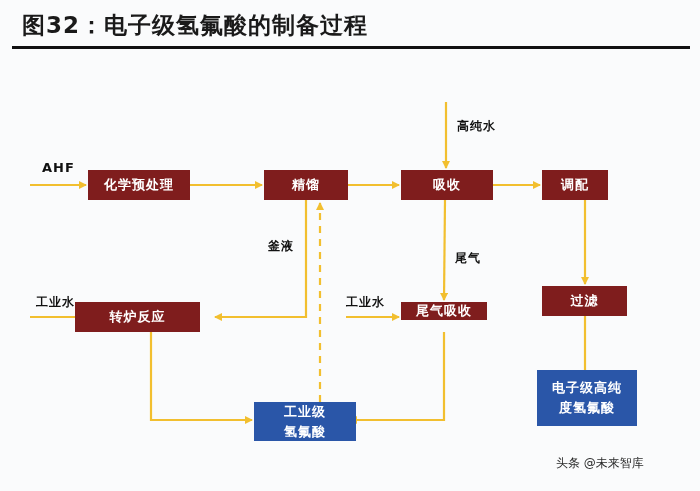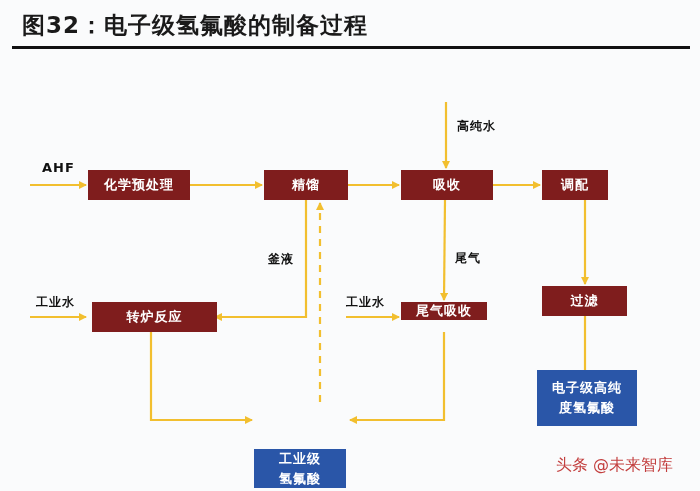--- a/index.html
+++ b/index.html
@@ -22,21 +22,21 @@
     color: #ffffff; font-size: 13px; font-weight: bold; text-align: center; line-height: 20px;
     box-sizing: border-box; letter-spacing: 1px;
   }
   .box.light { background: #7f1d1d; }
   .box.dark { background: #2a56a8; padding: 2px 6px; }
   .lbl {
     position: absolute; font-size: 12px; color: #111; font-weight: bold; letter-spacing: 1px;
   }
   .lbl.sans { font-family: "DejaVu Sans", "Liberation Sans", sans-serif; font-size: 13px; }
   .wm {
-    position: absolute; left: 556px; top: 455px; font-size: 16px; color: #b91c1c;
+    position: absolute; left: 556px; top: 455px; font-size: 12px; color: #000000;
     font-family: "DejaVu Sans", "Liberation Sans", sans-serif; opacity: 0.85;
   }
 </style>
 </head>
 <body>
 
 <div class="title">图32：电子级氢氟酸的制备过程</div>
 <div class="title-rule"></div>
 
 <svg class="flow" width="700" height="491">
@@ -74,33 +74,33 @@
     <path d="M444,332 L444,420 L350,420" marker-end="url(#ah)"></path>
 
     <path d="M320,402 L320,203" stroke-dasharray="7,6" marker-end="url(#ah)"></path>
   </g>
 </svg>
 
 <div class="box light" style="left:88px; top:170px; width:102px; height:30px;">化学预处理</div>
 <div class="box light" style="left:264px; top:170px; width:84px; height:30px;text-align:right;">精馏</div>
 <div class="box light" style="left:401px; top:170px; width:92px; height:30px;">吸收</div>
 <div class="box light" style="left:542px; top:170px; width:66px; height:30px;">调配</div>
-<div class="box light" style="left:92px; top:302px; width:125px; height:30px;">转炉反应</div>
+<div class="box light" style="left:75px; top:302px; width:125px; height:30px;">转炉反应</div>
 <div class="box light" style="left:401px; top:302px; width:86px; height:18px;">尾气吸收</div>
 <div class="box light" style="left:542px; top:286px; width:85px; height:30px;">过滤</div>
 
-<div class="box dark" style="left:254px; top:402px; width:92px; height:39px; flex-direction:column;margin-top:47px;">
+<div class="box dark" style="left:254px; top:402px; width:102px; height:39px; flex-direction:column;">
   <span>工业级</span>
   <span>氢氟酸</span>
 </div>
 <div class="box dark" style="left:537px; top:370px; width:100px; height:56px; flex-direction:column;">
   <span>电子级高纯</span>
   <span>度氢氟酸</span>
 </div>
 
 <div class="lbl sans" style="left:42px; top:160px;">AHF</div>
 <div class="lbl" style="left:457px; top:118px;">高纯水</div>
-<div class="lbl" style="left:268px; top:251px;">釜液</div>
+<div class="lbl" style="left:268px; top:238px;">釜液</div>
 <div class="lbl" style="left:36px; top:294px;">工业水</div>
 <div class="lbl" style="left:346px; top:294px;">工业水</div>
 <div class="lbl" style="left:455px; top:250px;">尾气</div>
 
 <div class="wm">头条 @未来智库</div>
 
 </body></html>

